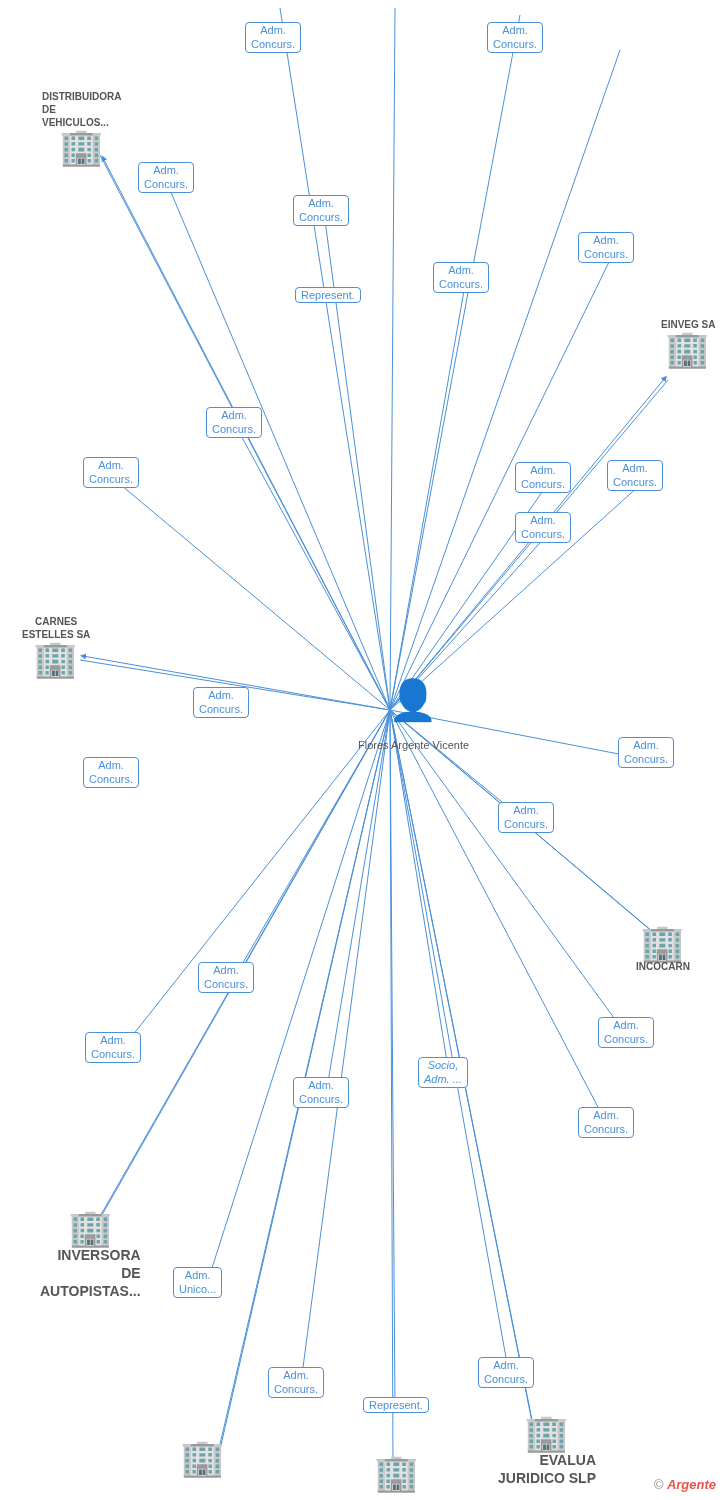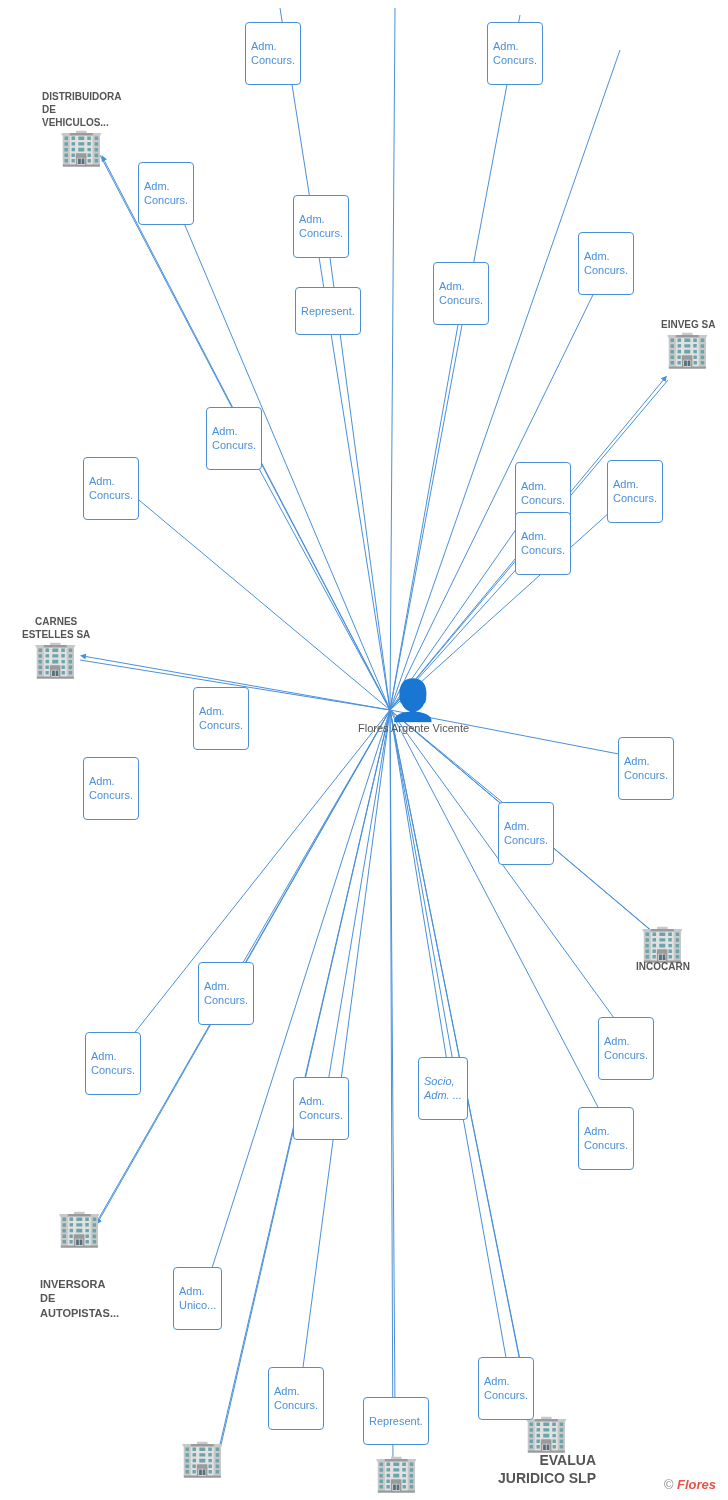--- a/index.html
+++ b/index.html
@@ -18,22 +18,22 @@
       height: 1500px;
       pointer-events: none;
     }
     .node-label {
       position: absolute;
       font-size: 11px;
       color: #4a90d9;
       border: 1.5px solid #4a90d9;
       border-radius: 4px;
       background: #fff;
-      padding: 16px 5px;
-      text-align: left;
+      padding: 0 5px;
+      text-align: center;
       line-height: 1.3;
       white-space: nowrap;
     }
     .company-node {
       position: absolute;
       display: flex;
       flex-direction: column;
       align-items: center;
       font-size: 10px;
       color: #555;
@@ -128,21 +128,21 @@
   <line x1="390" y1="710" x2="83" y2="656" stroke="#4a90d9" stroke-width="1" marker-end="url(#arrowhead)"></line>
   <line x1="390" y1="710" x2="665" y2="942" stroke="#4a90d9" stroke-width="1" marker-end="url(#arrowhead)"></line>
   <line x1="390" y1="710" x2="98" y2="1222" stroke="#4a90d9" stroke-width="1" marker-end="url(#arrowhead)"></line>
   <line x1="390" y1="710" x2="534" y2="1432" stroke="#4a90d9" stroke-width="1" marker-end="url(#arrowhead)"></line>
   <line x1="390" y1="710" x2="218" y2="1453" stroke="#4a90d9" stroke-width="1" marker-end="url(#arrowhead)"></line>
   <line x1="390" y1="710" x2="393" y2="1468" stroke="#4a90d9" stroke-width="1" marker-end="url(#arrowhead)"></line>
 </svg>
 
 <div class="person-node" style="left: 358px; top: 680px;">
   <div class="person-icon">👤</div>
-  <div style="font-size:11px; color:#555; text-align:center; margin-top:2px;">Flores
+  <div style="font-size:11px; color:#555; text-align:center; margin-top:19px;">Flores
 Argente
 Vicente</div>
 </div>
 
 <div class="company-node" style="left: 42px; top: 90px;">
   <div style="font-size:10px; font-weight:bold; color:#555; line-height:1.3; text-align:left;">DISTRIBUIDORA<br>DE<br>VEHICULOS...</div>
   <div class="company-icon">🏢</div>
 </div>
 
 <div class="company-node" style="left: 661px; top: 318px;">
@@ -155,21 +155,21 @@
   <div class="company-icon">🏢</div>
 </div>
 
 <div class="company-node" style="left: 636px; top: 925px;">
   <div class="company-icon">🏢</div>
   <div style="font-size:10px; font-weight:bold; color:#555; text-align:center;">INCOCARN</div>
 </div>
 
 <div class="company-node" style="left: 40px; top: 1210px;">
   <div class="company-icon">🏢</div>
-  <div style="font-size:11px; font-weight:bold; color:#555; line-height:1.3; text-align:left;margin-top:31px;">INVERSORA<br>DE<br>AUTOPISTAS...</div>
+  <div style="font-size:14px; font-weight:bold; color:#555; line-height:1.3; text-align:right;">INVERSORA<br>DE<br>AUTOPISTAS...</div>
 </div>
 
 <div class="company-node" style="left: 498px; top: 1415px;">
   <div class="company-icon">🏢</div>
   <div style="font-size:14px; font-weight:bold; color:#555; line-height:1.3; text-align:right;">EVALUA<br>JURIDICO SLP</div>
 </div>
 
 <div class="company-node" style="left: 180px; top: 1440px;">
   <div class="company-icon">🏢</div>
 </div>
@@ -204,13 +204,13 @@
 <div class="node-label" style="left: 418px; top: 1057px; font-style: italic;">Socio,<br>Adm. ...</div>
 <div class="node-label" style="left: 598px; top: 1017px;">Adm.<br>Concurs.</div>
 <div class="node-label" style="left: 578px; top: 1107px;">Adm.<br>Concurs.</div>
 
 <div class="node-label" style="left: 173px; top: 1267px;">Adm.<br>Unico...</div>
 
 <div class="node-label" style="left: 268px; top: 1367px;">Adm.<br>Concurs.</div>
 <div class="node-label" style="left: 363px; top: 1397px;">Represent.</div>
 <div class="node-label" style="left: 478px; top: 1357px;">Adm.<br>Concurs.</div>
 
-<div class="watermark">© <span>Flores</span></div>
+<div class="watermark">© <span>Argente</span></div>
 
 </body></html>

